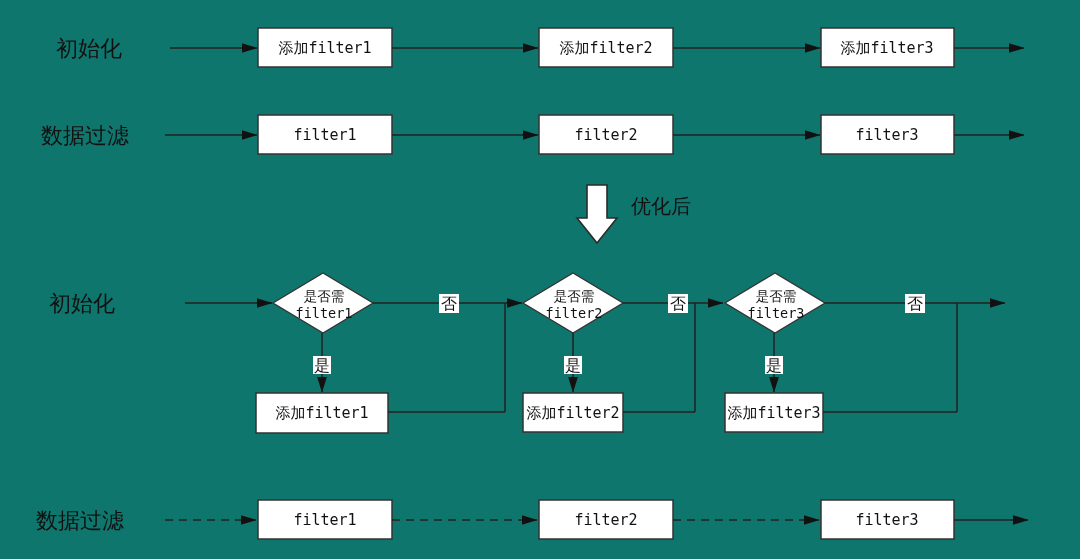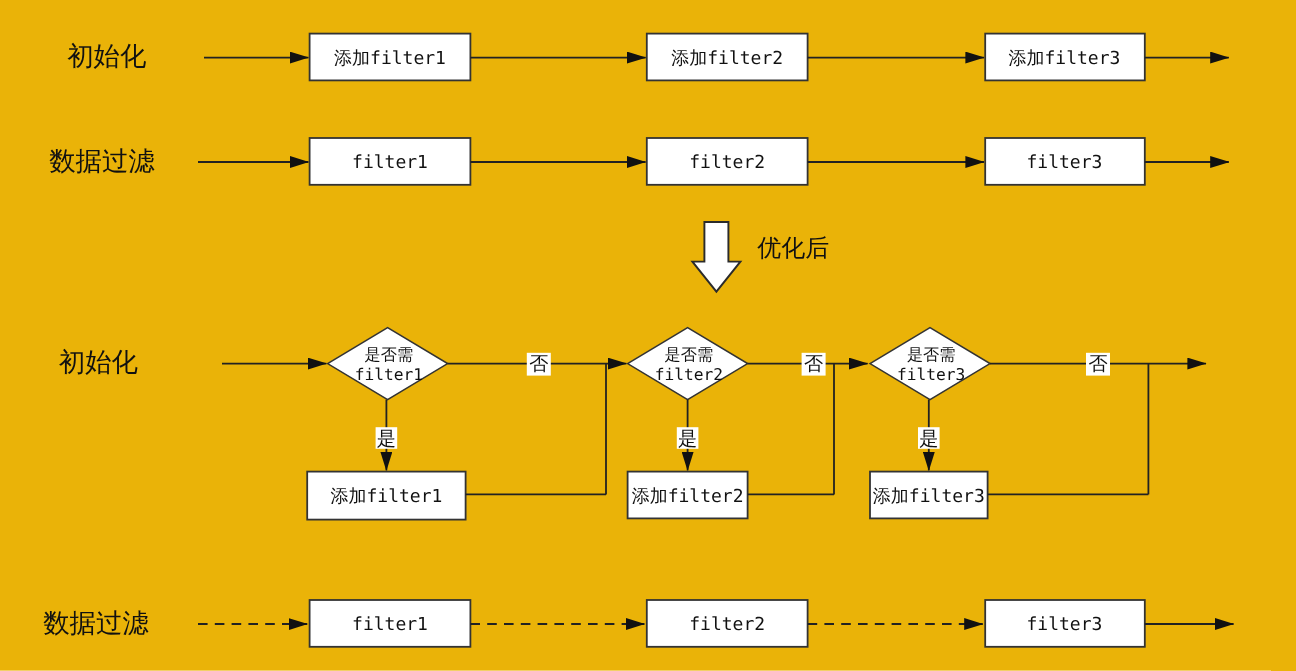--- a/index.html
+++ b/index.html
@@ -1,16 +1,16 @@
 <!DOCTYPE html>
 <html><head>
 <meta charset="utf-8">
 <style>
   html,body{margin:0;padding:0;background:#ffffff;}
-  .stage{position:relative;width:1080px;height:559px;background:#eab308;overflow:hidden;}
+  .stage{position:relative;width:1080px;height:559px;background:#0f766e;overflow:hidden;}
   svg text{text-anchor:middle;dominant-baseline:central;fill:#111111;}
   .side-lbl{font:22px "DejaVu Sans","Liberation Sans",sans-serif;}
   .trans-lbl{font:20px "DejaVu Sans","Liberation Sans",sans-serif;}
   .box-txt{font:15px "DejaVu Sans Mono","DejaVu Sans",monospace;}
   .dmd-txt{font:13.5px "DejaVu Sans Mono","DejaVu Sans",monospace;}
   .yn-txt{font:16px "DejaVu Sans","Liberation Sans",sans-serif;}
   .node{fill:#ffffff;stroke:#333333;stroke-width:1.5;}
   .dmd{fill:#ffffff;stroke:#333333;stroke-width:1.3;}
   .ln{stroke:#222222;stroke-width:1.5;fill:none;}
   .dash{stroke-dasharray:8,6;}

